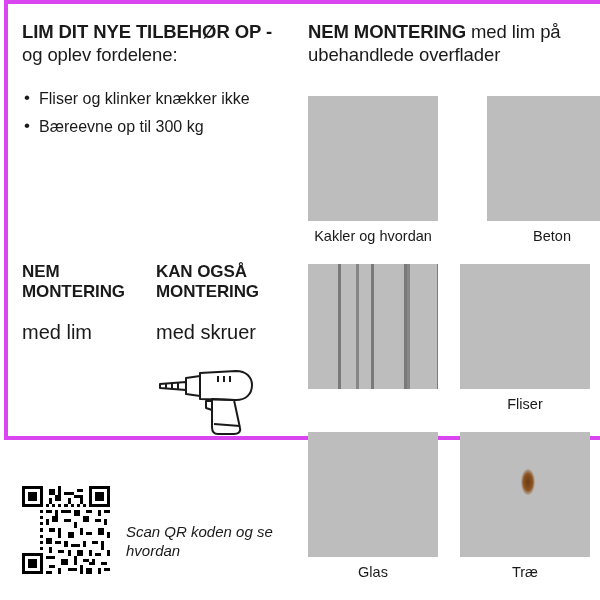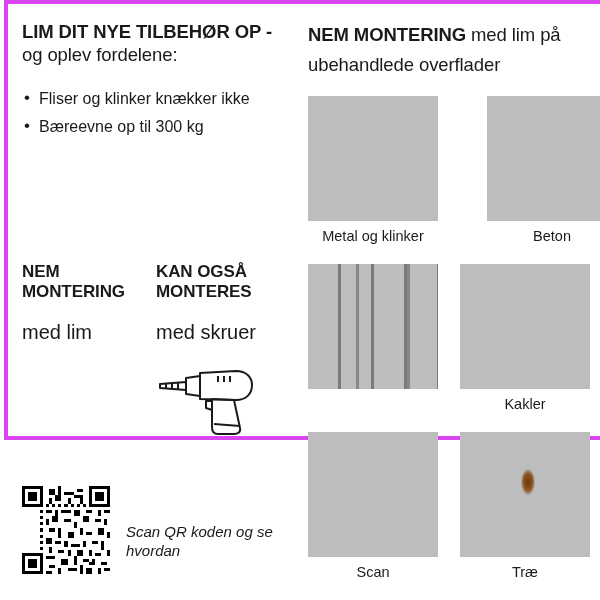--- a/index.html
+++ b/index.html
@@ -113,21 +113,21 @@
 
   
   .right-col {
     position: absolute;
     left: 300px;
     top: 16px;
     width: 290px;
   }
   .right-headline {
     font-size: 18.5px;
-    line-height: 30px;
+    line-height: 23px;
     margin: 0;
     letter-spacing: -0.1px;
   }
   .right-headline .bold { font-weight: bold; }
 
   .swatch-grid {
     position: absolute;
     left: 300px;
     top: 92px;
     width: 290px;
@@ -269,21 +269,21 @@
   </div>
 
   <div class="methods">
 
     <div class="method m1">
       <p class="method-title">NEM MONTERING</p>
       <p class="method-sub">med lim</p>
     </div>
 
     <div class="method m2">
-      <p class="method-title">KAN OGSÅ MONTERES</p>
+      <p class="method-title">KAN OGSÅ MONTERING</p>
       <p class="method-sub">med skruer</p>
       <div class="method-icon">
         <svg class="icon-svg" width="120" height="80" viewBox="0 0 120 80" fill="none" stroke="#1a1a1a" stroke-width="2" stroke-linejoin="round">
 
           <path d="M4 28 L30 26 L30 34 L4 32 Z"></path>
           <line x1="10" y1="27" x2="10" y2="33"></line>
           <line x1="16" y1="27" x2="16" y2="33"></line>
           <line x1="22" y1="27" x2="22" y2="33"></line>
 
           <path d="M30 22 L44 20 L44 40 L30 38 Z"></path>
@@ -411,40 +411,40 @@
   <div class="right-col">
     <p class="right-headline">
       <span class="bold">NEM MONTERING</span><span> med lim på ubehandlede overflader</span>
     </p>
   </div>
 
   <div class="swatch-grid">
 
     <div class="swatch c0">
       <div class="img tex-tile"></div>
-      <span class="cap">Metal og klinker</span>
+      <span class="cap">Kakler og hvordan</span>
     </div>
 
     <div class="swatch c1">
       <div class="img tex-concrete"></div>
       <span class="cap">Beton</span>
     </div>
 
     <div class="swatch c2">
       <div class="img tex-brick"></div>
     </div>
 
     <div class="swatch c3">
       <div class="img tex-metal"></div>
-      <span class="cap">Kakler</span>
+      <span class="cap">Fliser</span>
     </div>
 
     <div class="swatch c4">
       <div class="img tex-glass"></div>
-      <span class="cap">Scan</span>
+      <span class="cap">Glas</span>
     </div>
 
     <div class="swatch c5">
       <div class="img tex-wood">
         <div class="wood-knot"></div>
       </div>
       <span class="cap">Træ</span>
     </div>
 
   </div>

